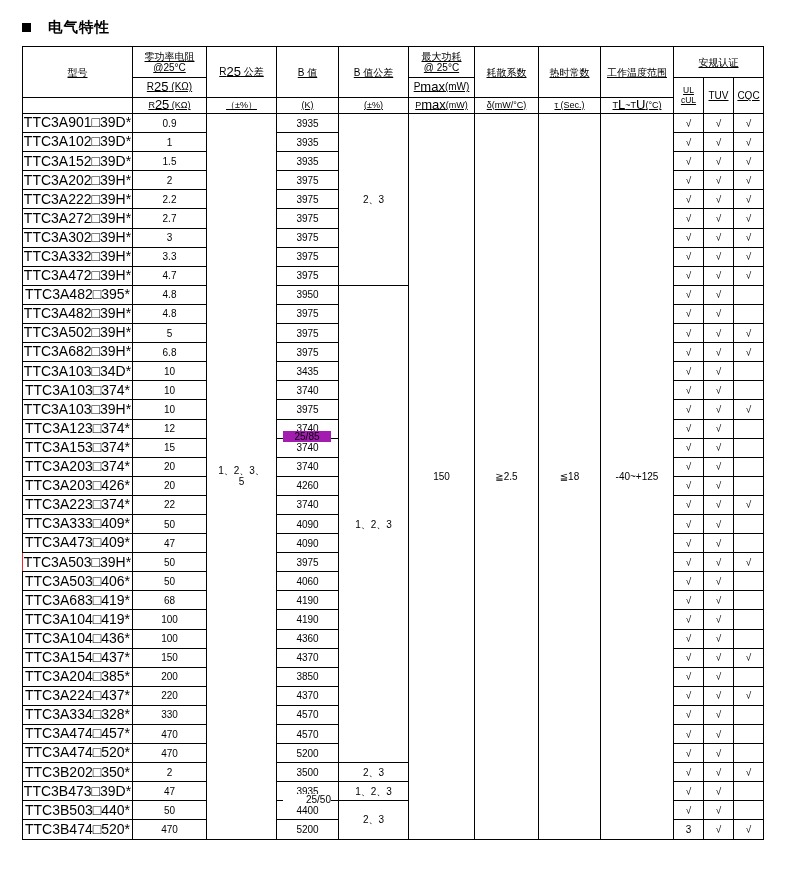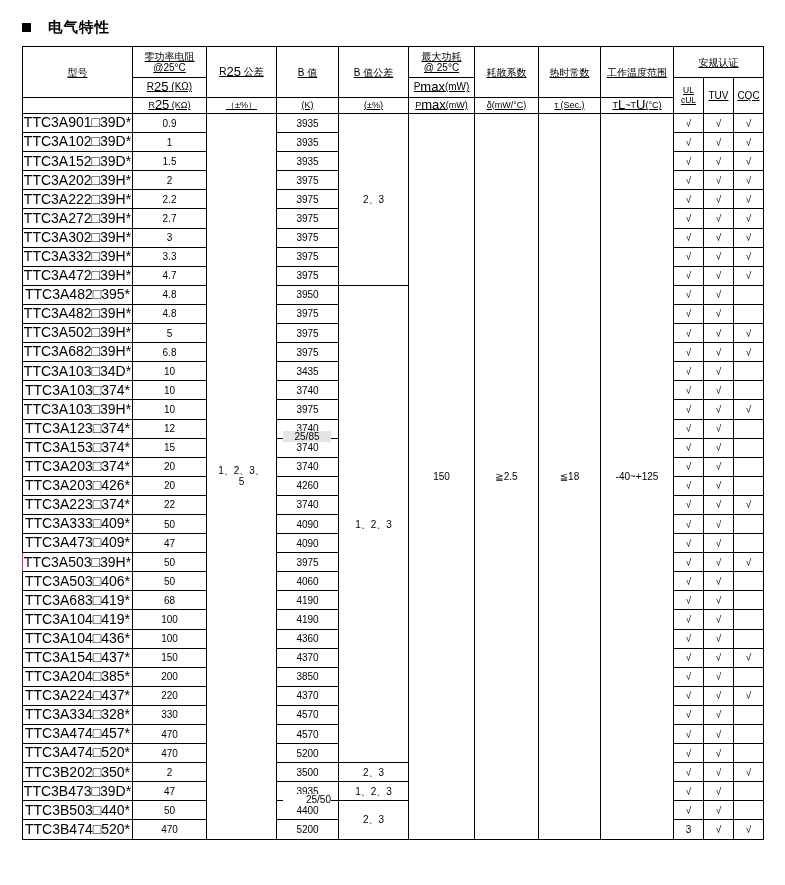--- a/index.html
+++ b/index.html
@@ -472,16 +472,16 @@
           <td>5200</td>
           <td>3</td>
           <td class="check">√</td>
           <td class="check">√</td>
           <td class="check"></td>
         </tr>
       </tbody>
   </table>
 
 <div style="position: absolute; left: 0px; top: 0px; width: 100%; height: 100%; pointer-events: none;">
-      <div style="position: absolute; font-size: 10px; text-align: center; background: #e5e5e5; width: 48px; left: 283px; top: 431.094px;">25/85</div>
+      <div style="position: absolute; font-size: 10px; text-align: center; background: #a21caf; width: 48px; left: 283px; top: 431.094px;">25/85</div>
       <div style="position: absolute; font-size: 10px; text-align: right; background: rgb(255, 255, 255); width: 48px; left: 283px; top: 793.875px;">25/50</div>
     </div>
   </div>
 
 </body></html>

